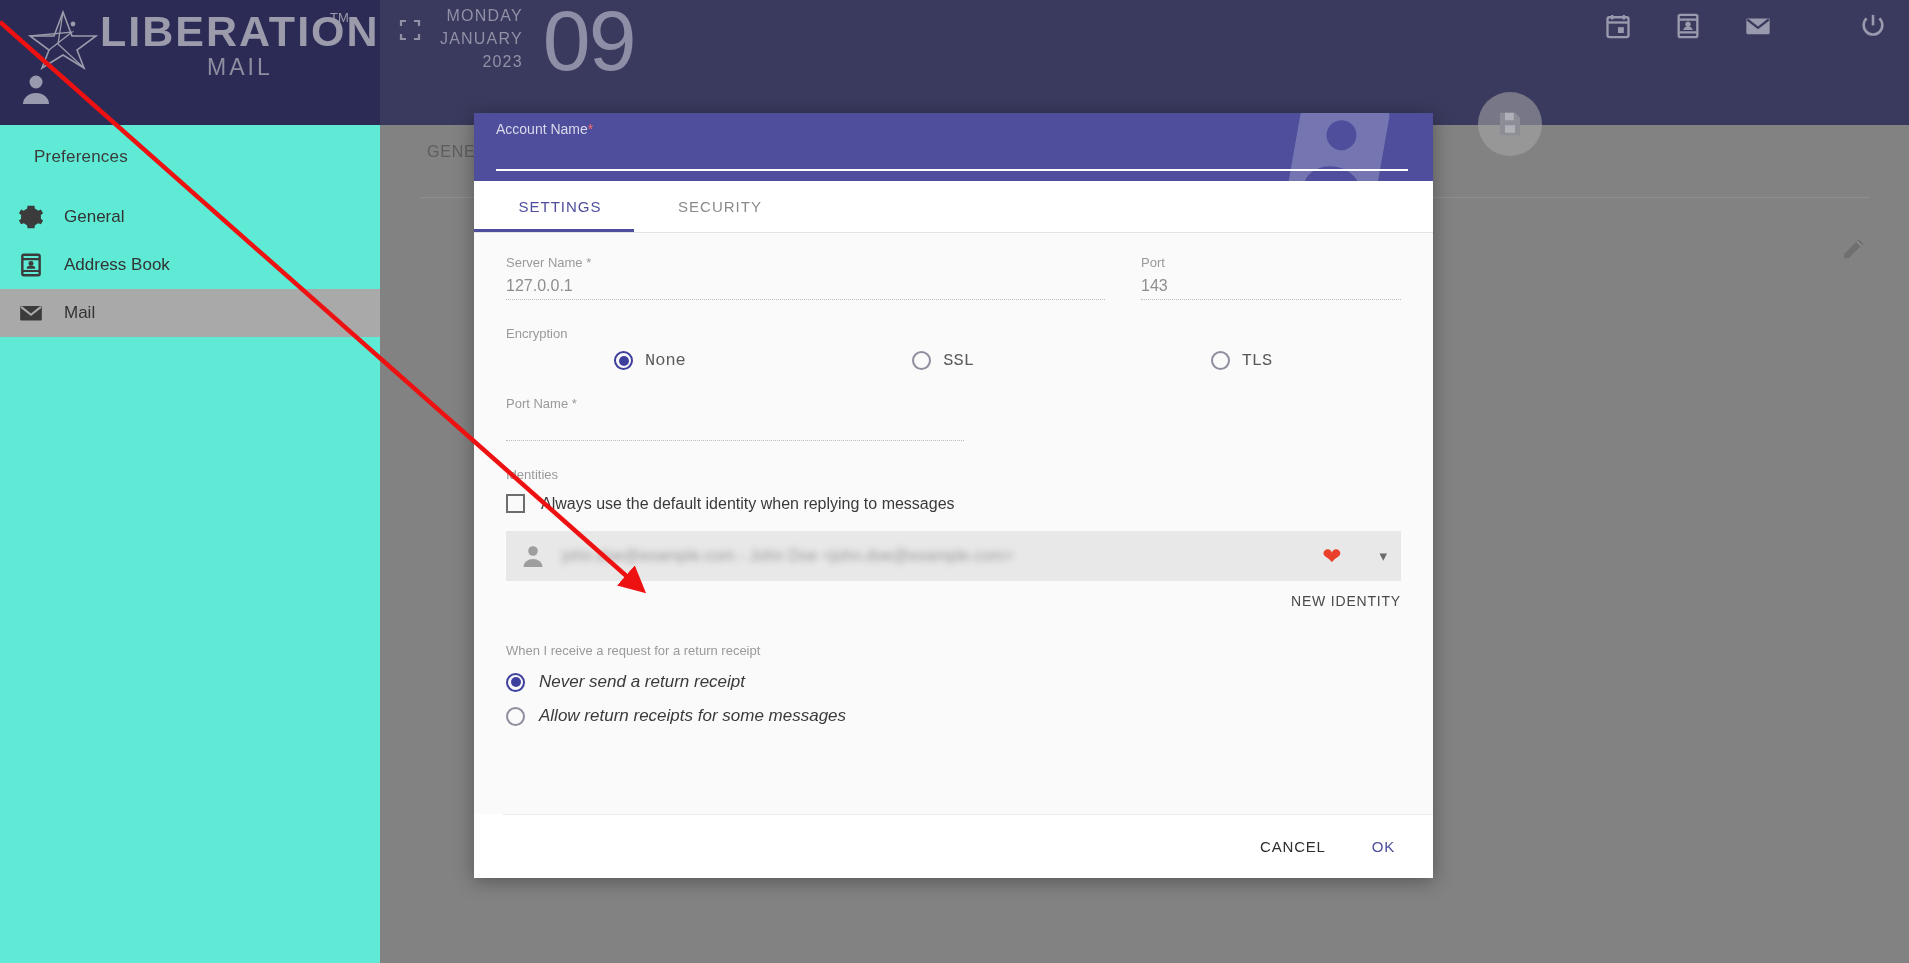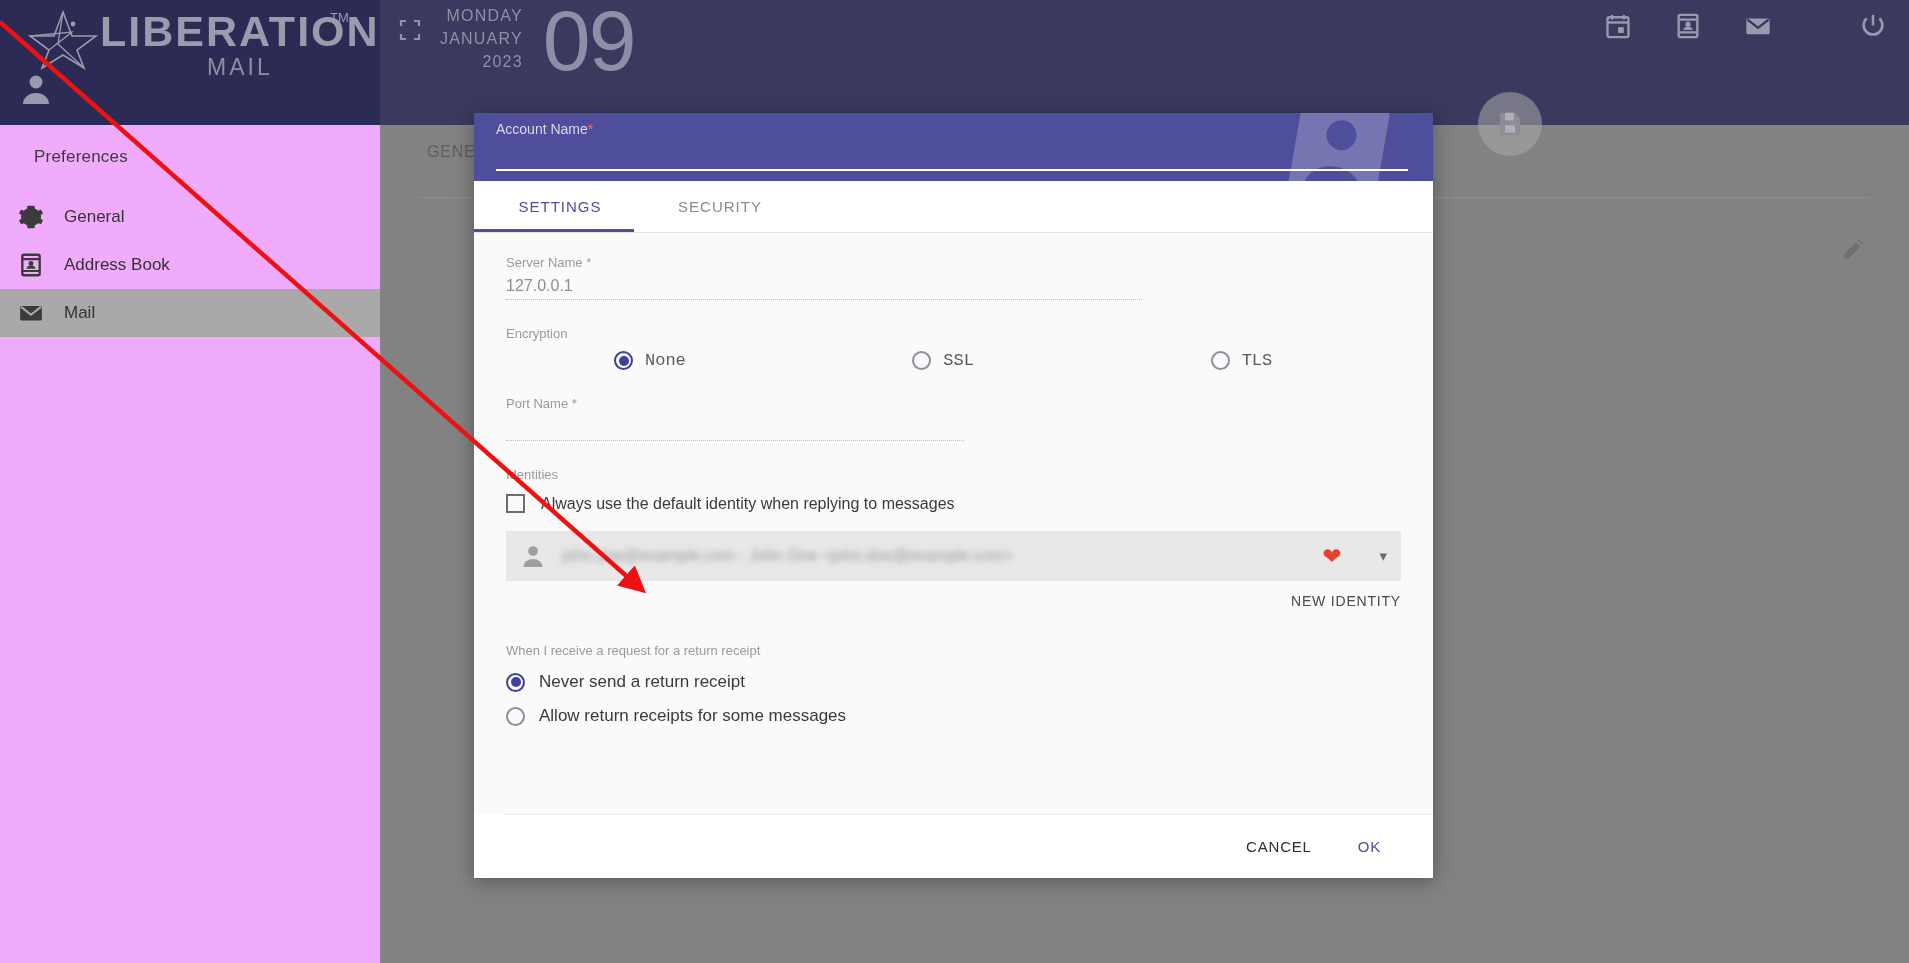--- a/index.html
+++ b/index.html
@@ -56,21 +56,21 @@
   .topicons {
     position: absolute; right: 22px; top: 0; height: 125px;
     display: flex; align-items: flex-start; gap: 42px; padding-top: 12px;
   }
   .topicons .ti { width: 28px; height: 28px; cursor: pointer; }
   .topicons .ti.pwr { margin-left: 45px; }
 
   
   .sidebar {
     position: absolute; top: 125px; left: 0; width: 380px; height: 838px;
-    background: #f0abfc;
+    background: #5eead4;
   }
   .prefs-title {
     color: #3b3b3b; font-size: 17px; padding: 22px 0 0 34px; letter-spacing: .2px;
   }
   .navlist { margin-top: 26px; }
   .navitem {
     display: flex; align-items: center; height: 48px; padding-left: 18px;
     gap: 20px; cursor: pointer;
   }
   .navitem.active { background: #a9a9a9; }
@@ -182,25 +182,25 @@
     filter: blur(3.2px); white-space: nowrap; overflow: hidden;
   }
   .heart { color: #e8402a; font-size: 23px; line-height: 1; cursor: pointer; }
   .chev { color: #6b6b6b; font-size: 15px; margin-left: 22px; cursor: pointer; }
   .newid {
     text-align: right; margin-top: 12px; font-size: 14px; letter-spacing: .8px;
     color: #4a4a4a; cursor: pointer;
   }
   .receipt-label { font-size: 13px; color: #9a9a9a; margin-top: 34px; }
   .recopt { display: flex; align-items: center; gap: 14px; margin-top: 14px; cursor: pointer; }
-  .recopt .txt { font-size: 17px; color: #3a3a3a; }
+  .recopt .txt { font-size: 17px; color: #3a3a3a; font-style: italic; }
   .dlg-footer {
     flex: 0 0 64px; height: 64px; background: #fff; border-top: 1px solid #eaeaea;
     display: flex; align-items: center; justify-content: flex-end; gap: 46px;
-    padding-right: 52px;
+    padding-right: 38px;
     margin-left: 29px;
   }
   .ftbtn { font-size: 15px; letter-spacing: .8px; cursor: pointer; background: none; border: none;
            font-family: "Liberation Sans", sans-serif; }
   .ftbtn.cancel { color: #2e2e2e; }
   .ftbtn.ok { color: #4e4e9c; }
 
   
   .arrow-layer {
     position: absolute; left: 0; top: 0; width: 1909px; height: 963px;
@@ -335,20 +335,24 @@
       <div class="tab active">SETTINGS</div>
       <div class="tab">SECURITY</div>
     </div>
 
     <div class="dlg-body">
 
       <div class="row2">
         <div class="fieldwrap servername">
           <div class="flabel">Server Name *</div>
           <input class="txtin" type="text" value="127.0.0.1" style="">
+        </div>
+        <div class="fieldwrap port">
+          <div class="flabel">Port</div>
+          <input class="txtin" type="text" value="143" style="">
         </div>
       </div>
 
       <div class="section">
         <div class="flabel">Encryption</div>
         <div class="radiorow enc">
           <div class="radio">
             <span class="rdot on"></span>
             <span>None</span>
           </div>

